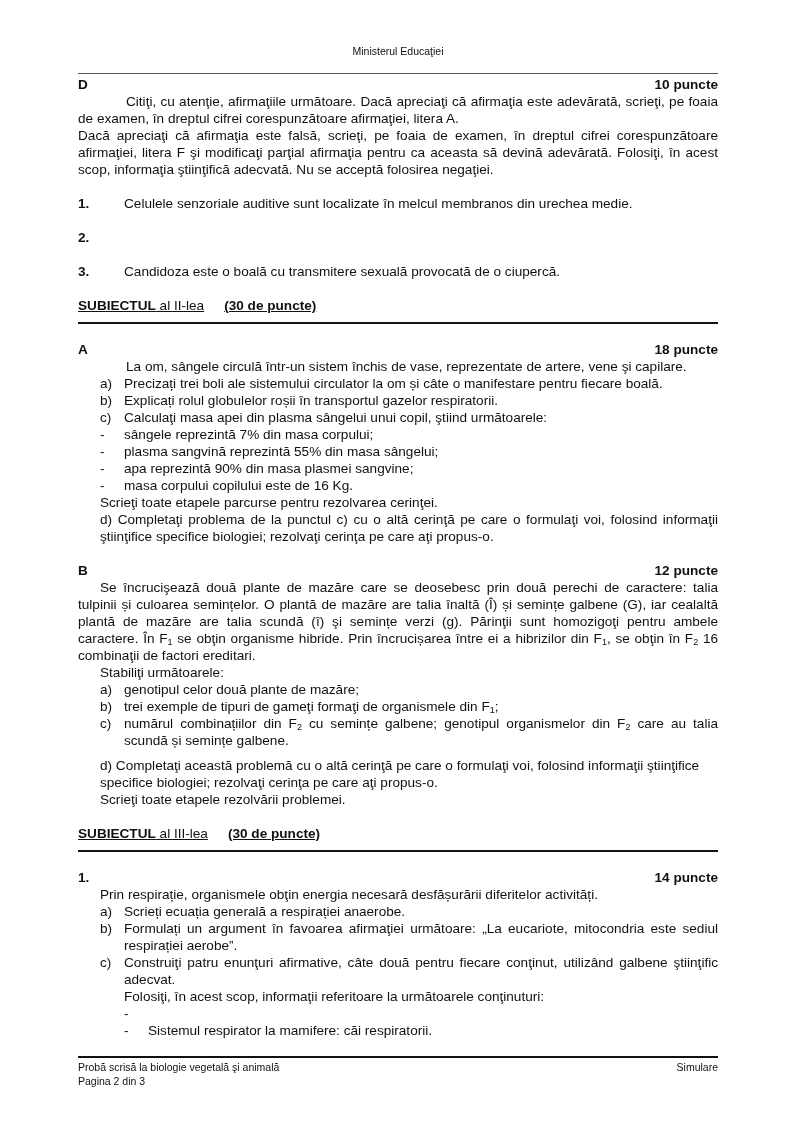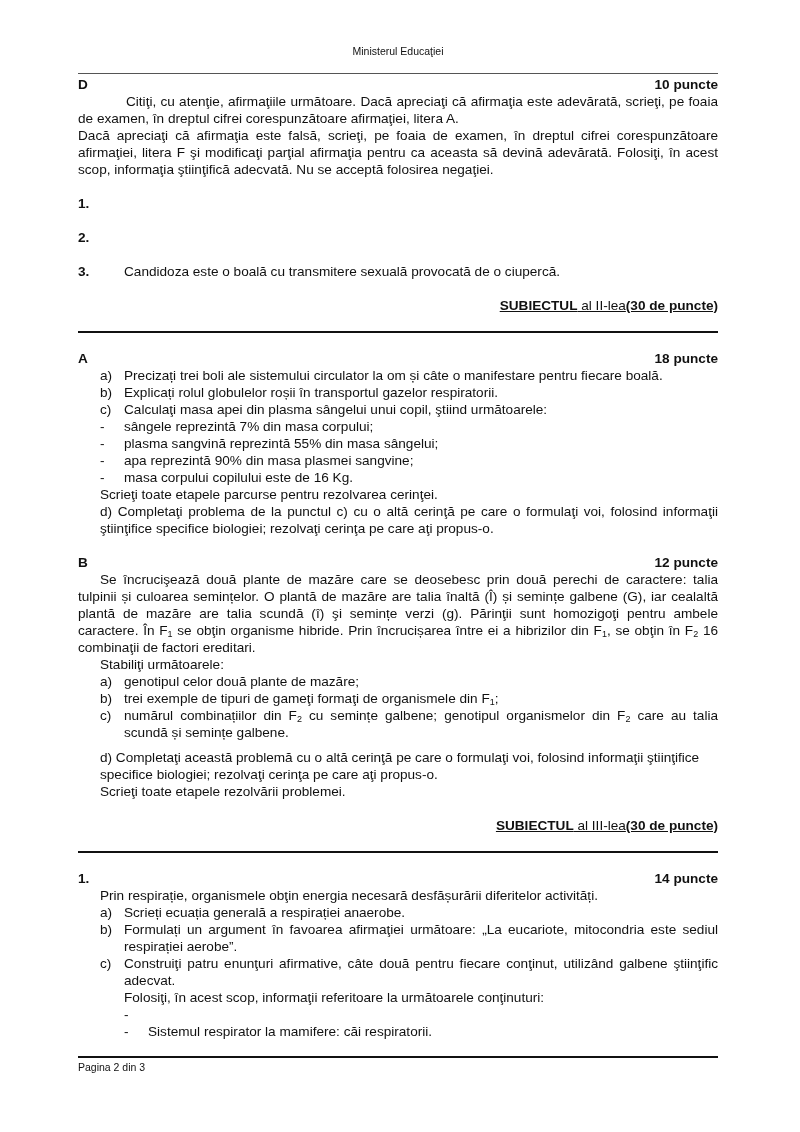--- a/index.html
+++ b/index.html
@@ -15,22 +15,22 @@
   .rowhead { display:flex; justify-content:space-between; font-weight:bold; }
   .rowhead .pts { font-weight:bold; }
   p { margin:0; text-align:justify; }
   .ind1 { text-indent:48px; }
   .pad { padding-left:22px; }
   .item { display:flex; }
   .item .lbl { width:24px; flex:none; }
   .item .txt { flex:1; text-align:justify; }
   .num-item { display:flex; margin-top:17px; }
   .num-item .lbl { width:46px; flex:none; font-weight:bold; }
-  .subj { display:flex; justify-content:flex-end; border-bottom:2px solid #111;
-          padding-bottom:17px; margin-top:17px; }
+  .subj { display:flex; justify-content:flex-start; border-bottom:2px solid #111;
+          padding-bottom:8px; margin-top:17px;gap:20px; }
   .subj .l { text-decoration:underline; }
   .subj .l b { font-weight:bold; }
   .subj .r { font-weight:bold; text-decoration:underline; }
   .gap { height:17px; }
   sub { font-size:9px; line-height:0; vertical-align:-2px; }
   .ftr-line { position:absolute; top:1056px; left:0; width:640px; border-top:2px solid #111; }
   .ftr { position:absolute; top:1060px; left:0; width:640px; font-size:10.5px; line-height:14px; }
   .ftr .row { display:flex; justify-content:space-between; }
   .ftr .center { text-align:left; }
 </style>
@@ -46,38 +46,40 @@
   <div class="content">
 
     <div class="rowhead">
       <span>D</span>
       <span class="pts">10 puncte</span>
     </div>
     <p class="ind1">Citiţi, cu atenţie, afirmaţiile următoare. Dacă apreciaţi că afirmaţia este adevărată, scrieţi, pe foaia de examen, în dreptul cifrei corespunzătoare afirmaţiei, litera A.</p>
     <p>Dacă apreciaţi că afirmaţia este falsă, scrieţi, pe foaia de examen, în dreptul cifrei corespunzătoare afirmaţiei, litera F şi modificaţi parţial afirmaţia pentru ca aceasta să devină adevărată. Folosiţi, în acest scop, informaţia ştiinţifică adecvată. Nu se acceptă folosirea negaţiei.</p>
     <div class="num-item">
       <span class="lbl">1.</span>
+      <span>Celulele senzoriale auditive sunt localizate în melcul membranos din urechea medie.</span>
     </div>
     <div class="num-item">
       <span class="lbl">2.</span>
     </div>
     <div class="num-item">
       <span class="lbl">3.</span>
       <span>Candidoza este o boală cu transmitere sexuală provocată de o ciupercă.</span>
     </div>
 
     <div class="subj" style="margin-top:17px;">
       <span class="l"><b>SUBIECTUL</b><span> al II-lea</span></span>
       <span class="r">(30 de puncte)</span>
     </div>
     <div class="gap"></div>
     <div class="rowhead">
       <span>A</span>
       <span>18 puncte</span>
     </div>
+    <p style="padding-left:48px;text-align:left;">La om, sângele circulă într-un sistem închis de vase, reprezentate de artere, vene şi capilare.</p>
     <div class="item pad">
       <span class="lbl">a)</span>
       <span class="txt">Precizați trei boli ale sistemului circulator la om și câte o manifestare pentru fiecare boală.</span>
     </div>
     <div class="item pad">
       <span class="lbl">b)</span>
       <span class="txt">Explicați rolul globulelor roșii în transportul gazelor respiratorii.</span>
     </div>
     <div class="item pad">
       <span class="lbl">c)</span>
@@ -151,15 +153,19 @@
       <span class="lbl">-</span>
     </div>
     <div class="item" style="padding-left:46px;">
       <span class="lbl">-</span>
       <span class="txt">Sistemul respirator la mamifere: căi respiratorii.</span>
     </div>
   </div>
 
   <div class="ftr-line"></div>
   <div class="ftr">
+    <div class="row">
+      <span>Probă scrisă la biologie vegetală şi animală</span>
+      <span>Simulare</span>
+    </div>
     <div class="center">Pagina 2 din 3</div>
   </div>
 </div>
 
 </body></html>

